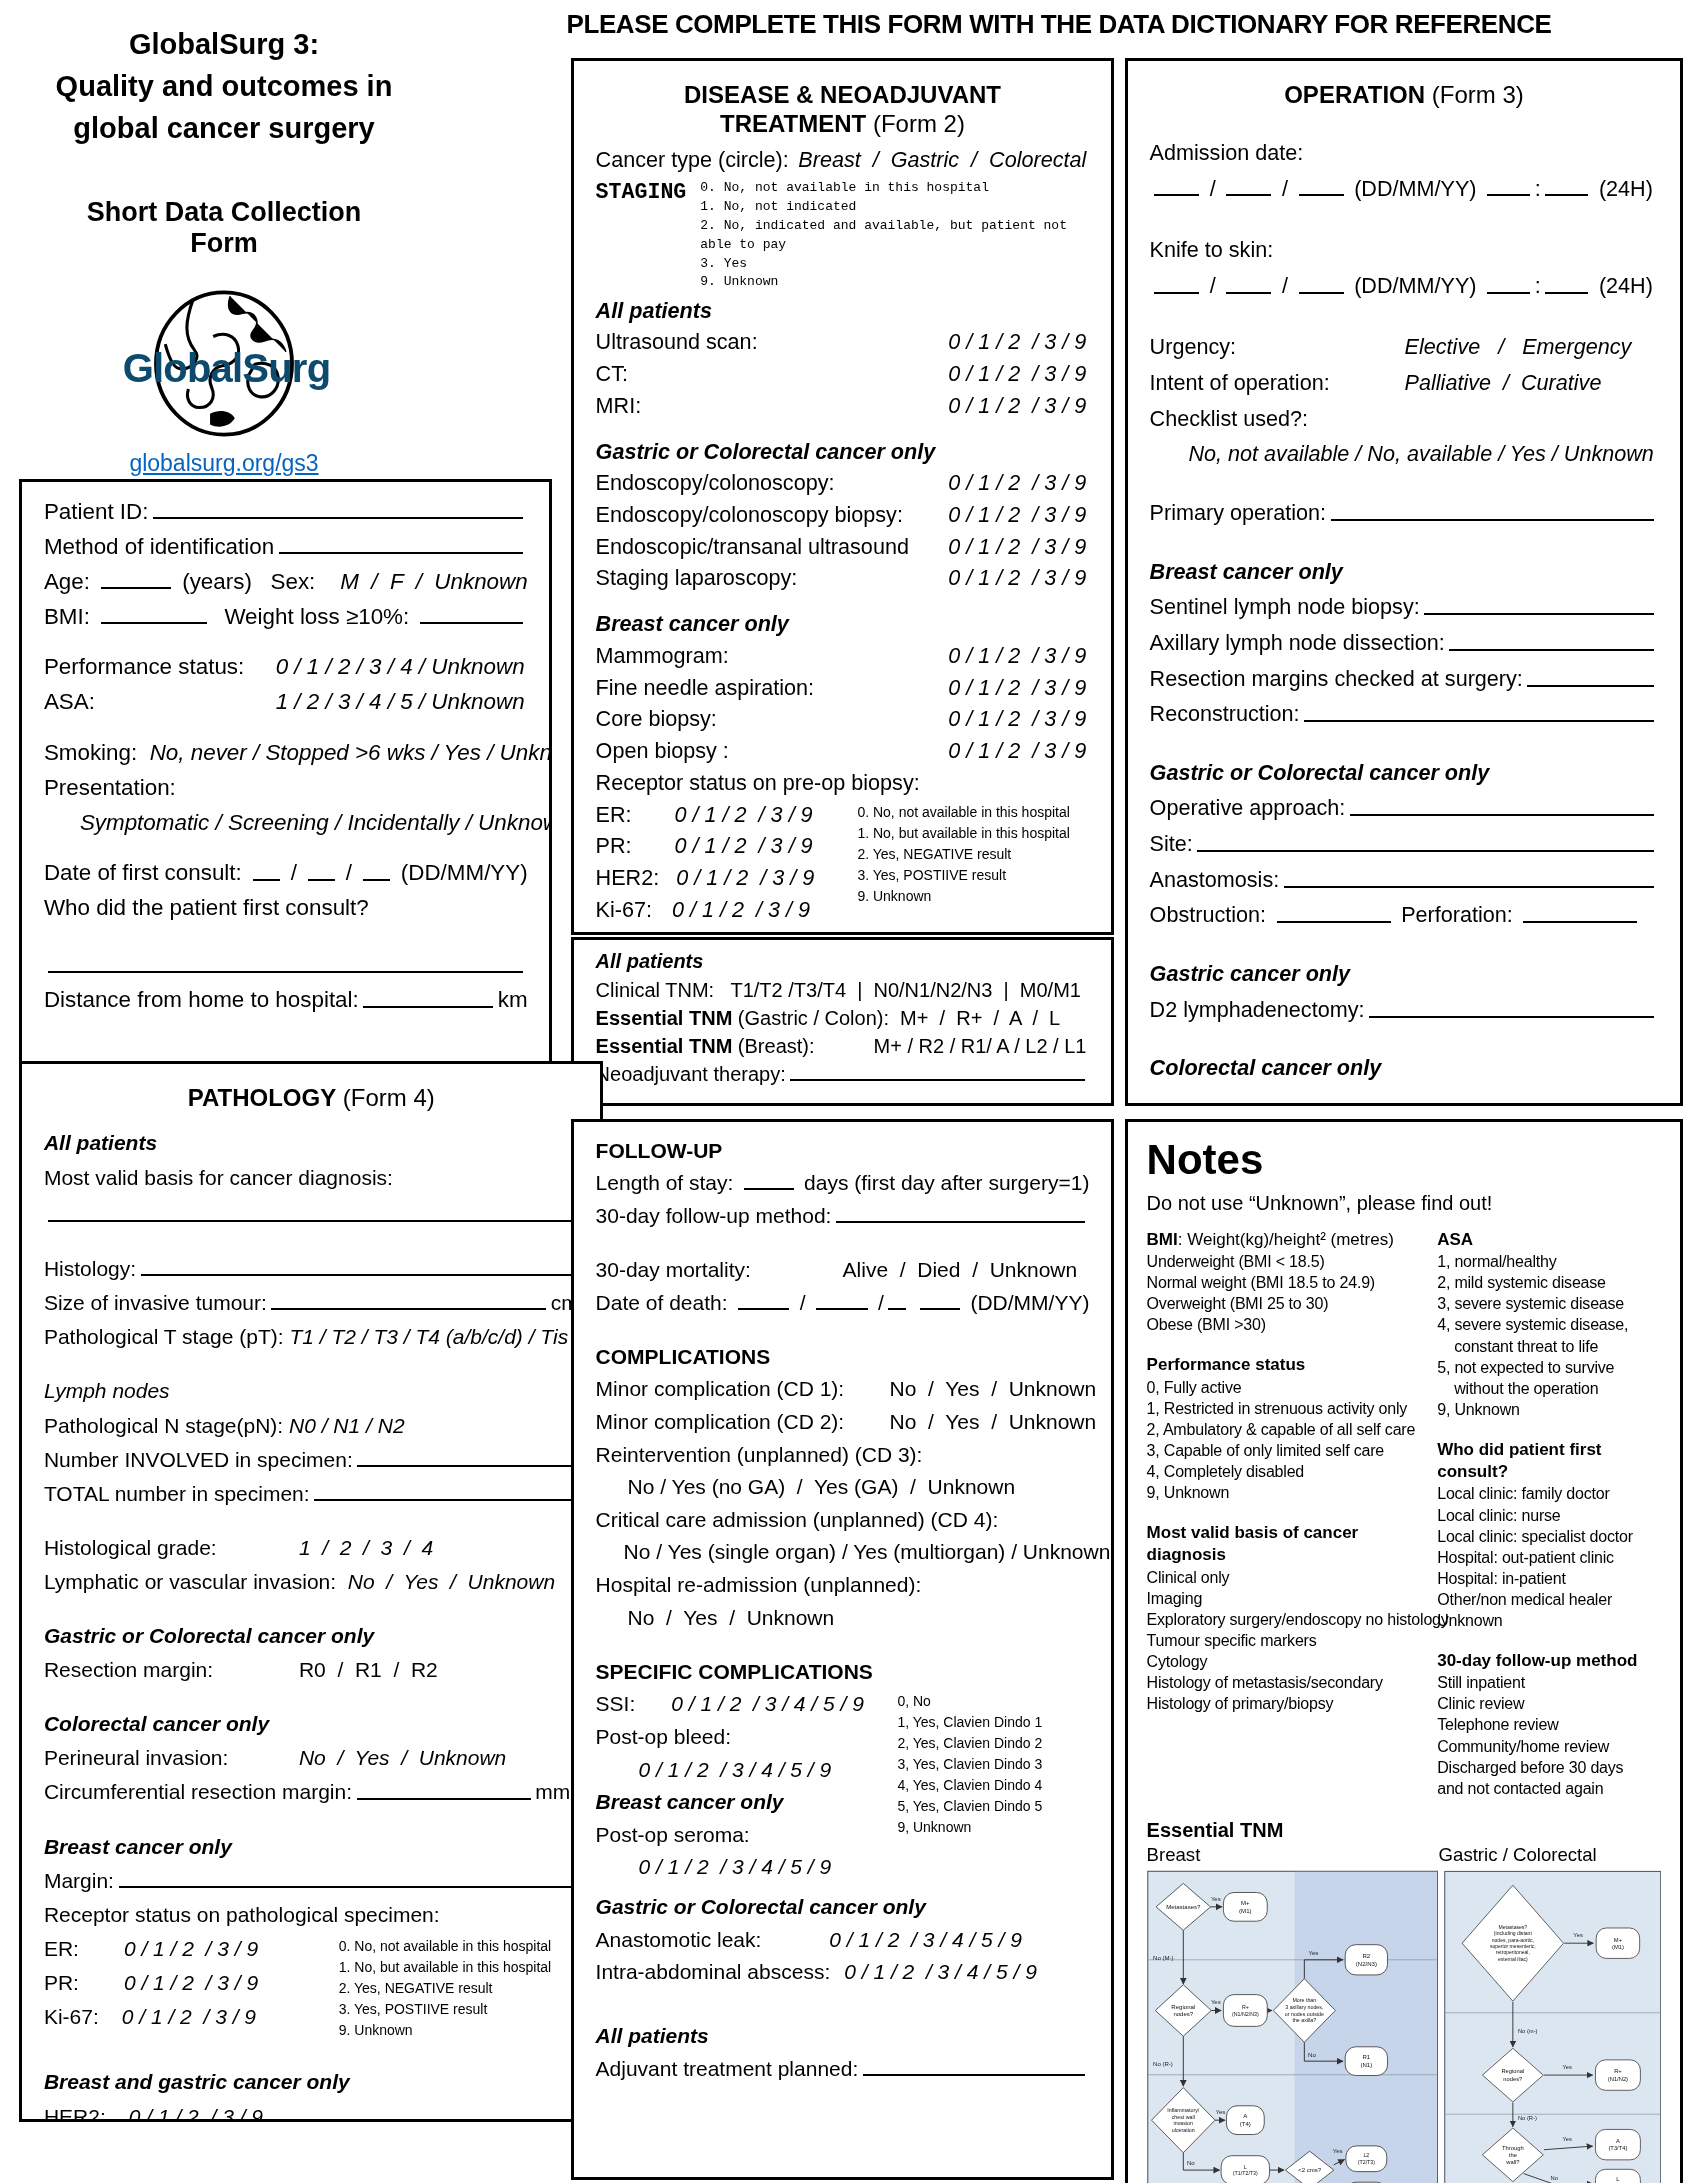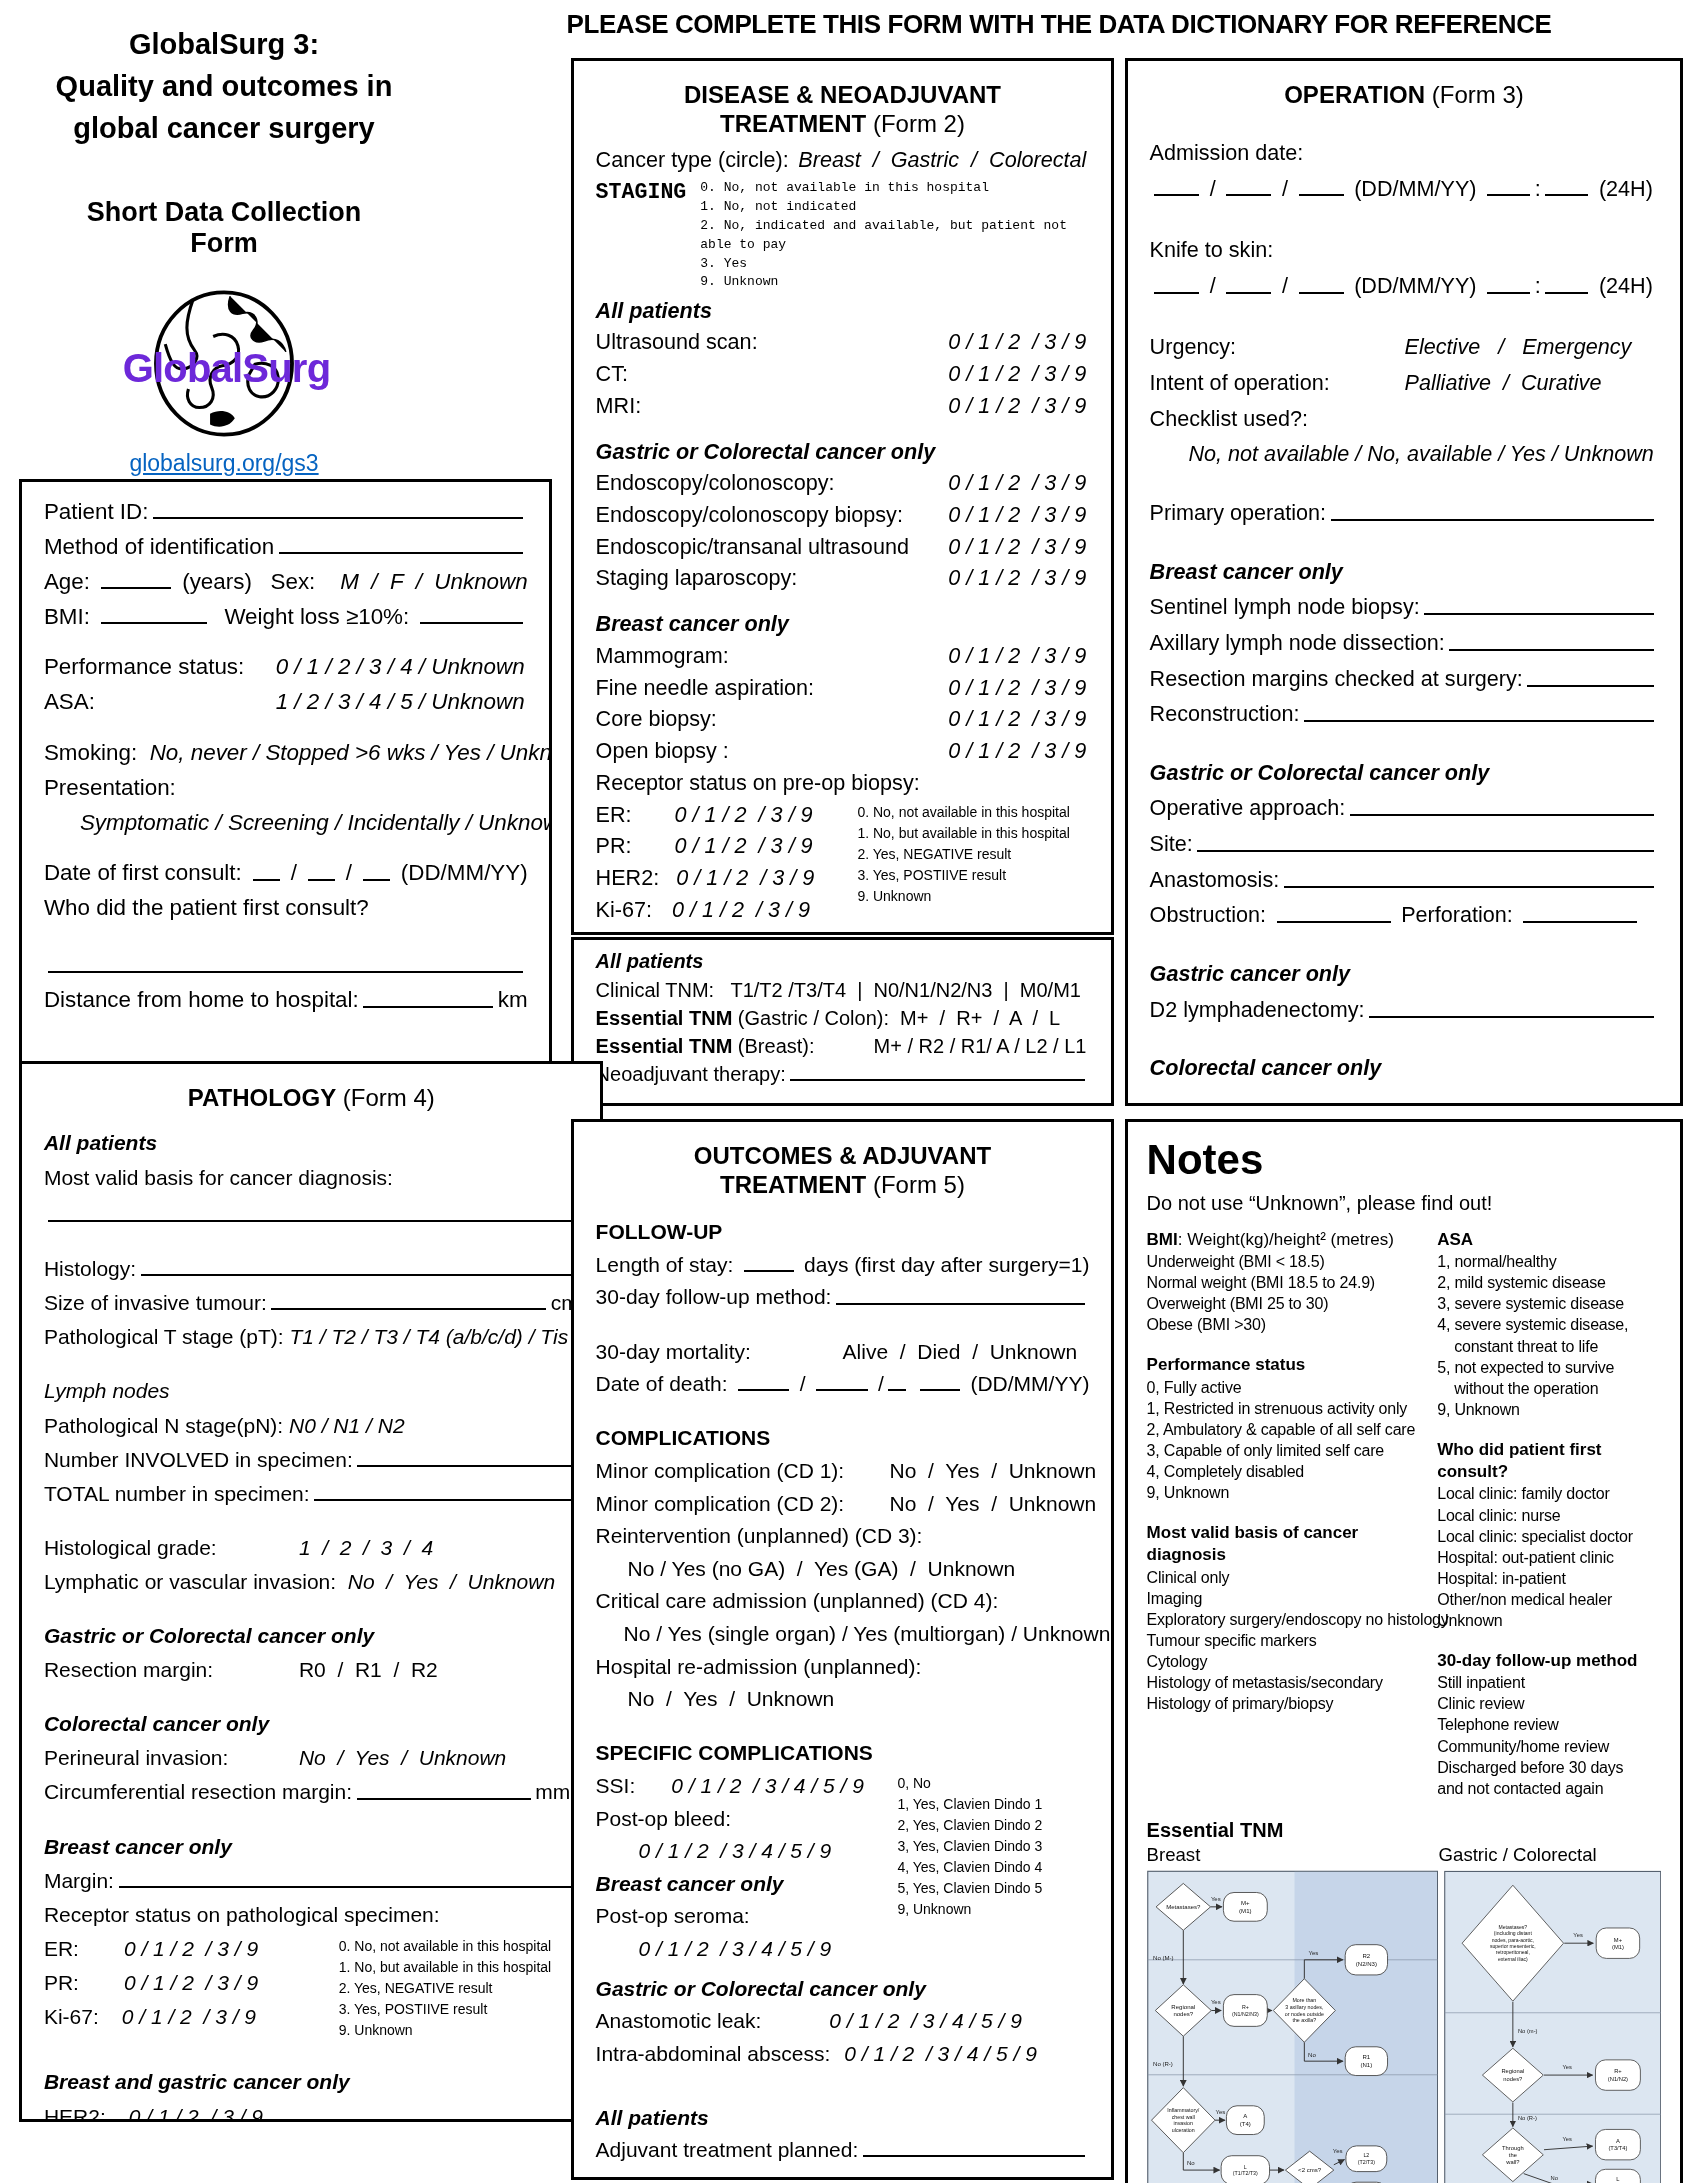--- a/index.html
+++ b/index.html
@@ -75,21 +75,21 @@
     <div class="bsub">Short Data Collection Form</div>
     <div class="logo">
       <svg width="170" height="147" viewBox="0 0 220 190">
         <ellipse cx="110" cy="95" rx="88" ry="92" fill="none" stroke="#000" stroke-width="5"></ellipse>
         <path d="M70 12 C 60 40, 58 60, 72 78 C 80 88, 70 100, 58 102 C 46 104, 40 92, 34 70" fill="none" stroke="#000" stroke-width="4"></path>
         <path d="M118 8 C 112 26, 120 34, 134 30 C 150 26, 158 40, 148 52 C 140 62, 150 70, 162 66 C 176 60, 186 66, 190 80" fill="#000" stroke="#000" stroke-width="2"></path>
         <path d="M96 60 C 110 54, 124 58, 128 72 C 132 86, 122 96, 108 98 C 96 100, 88 112, 94 126 C 100 140, 92 152, 78 152 C 66 152, 60 140, 64 128" fill="none" stroke="#000" stroke-width="4"></path>
         <path d="M150 96 C 164 92, 178 98, 180 112 C 182 128, 170 140, 156 138 C 144 136, 138 124, 142 110 Z" fill="none" stroke="#000" stroke-width="4"></path>
         <path d="M92 160 C 104 154, 118 156, 124 166 C 118 176, 104 180, 92 174 Z" fill="#000"></path>
       </svg>
-      <span class="logo-text" style="color: #6d28d9;">GlobalSurg</span>
+      <span class="logo-text" style="color: #0c4a6e;">GlobalSurg</span>
     </div>
     <a class="blink" style="color: rgb(5, 99, 193);">globalsurg.org/gs3</a>
   </div>
 
   <section class="box" id="box-form1" style="left:19.3px;top:479px;width:533px;height:618px;">
     <div>
         <div class="row">
           <span>Patient ID:</span>
           <span class="blank fill"></span>
         </div>
@@ -515,21 +515,20 @@
         </div>
         <div class="row">
           <span>HER2:</span>
           <span style="display: inline-block; width: 23px;"></span>
           <span class="it">0 / 1 / 2  / 3 / 9</span>
         </div>
       </div>
   </section>
 
   <section class="box" id="box-form5" style="left:571px;top:1119px;width:543px;height:1061px;">
-    <h2 class="title"><span class="tb">OUTCOMES &amp; ADJUVANT</span><br><span class="tb">TREATMENT</span><span> (Form 5)</span></h2>
     <div>
         <div class="row secbold">
           <span>FOLLOW-UP</span>
         </div>
         <div class="row">
           <span>Length of stay: </span>
           <span class="blank" style="width: 99px;"></span>
           <span> days (first day after surgery=1)</span>
         </div>
         <div class="row">

